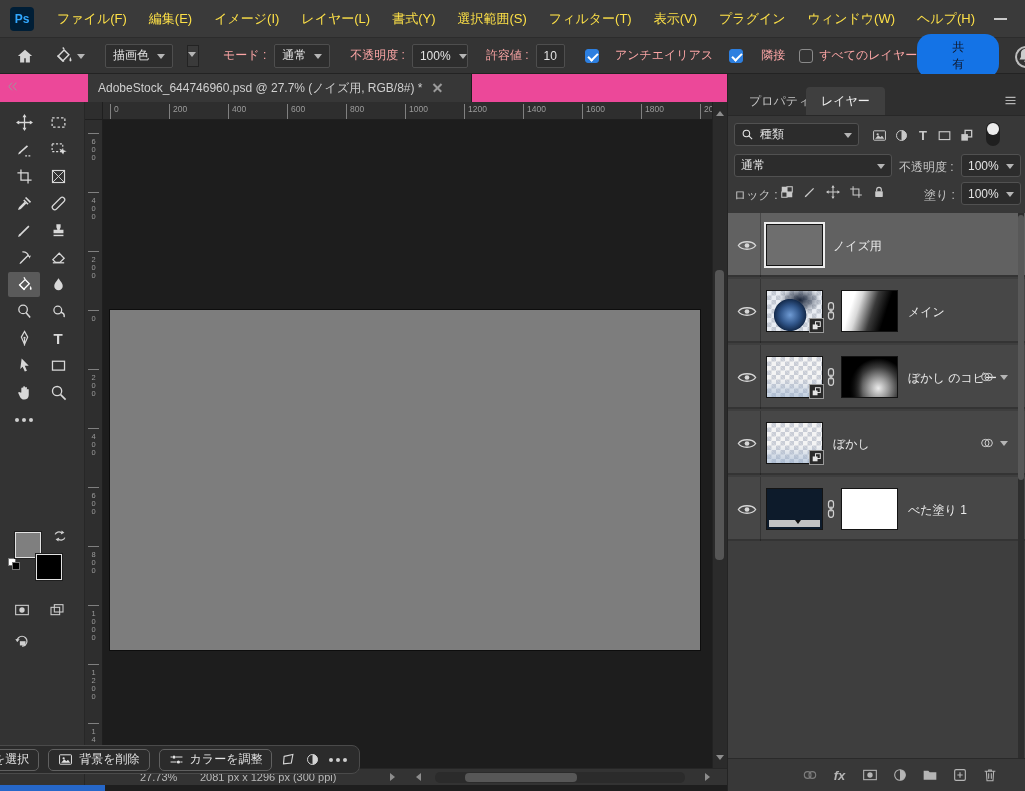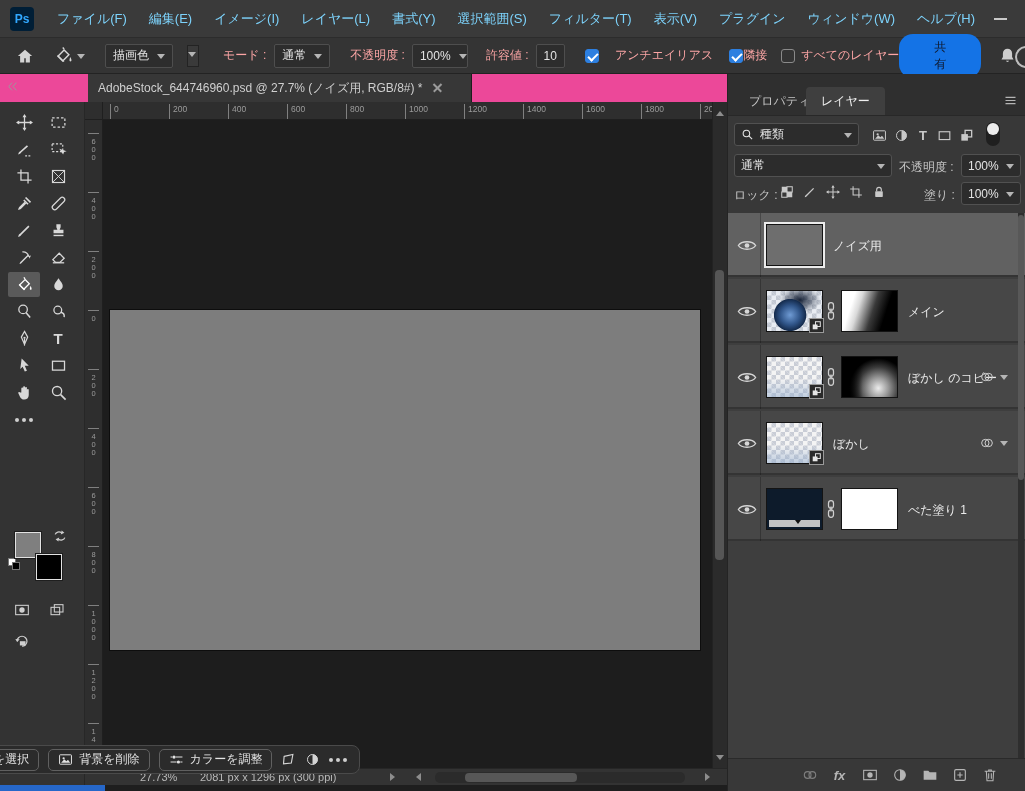--- a/index.html
+++ b/index.html
@@ -3,21 +3,21 @@
 <meta charset="utf-8">
 <style>
 *{box-sizing:border-box;margin:0;padding:0}
 html,body{width:1025px;height:791px;background:#1e1e1e;font-family:"Liberation Sans","DejaVu Sans",sans-serif;color:#ddd;overflow:hidden}
 body{position:relative}
 .abs{position:absolute}
 svg.ic{display:block}
 
 .menubar{left:0;top:0;width:1025px;height:38px;background:#3a3a3a;display:flex;align-items:center;padding-left:10px;border-bottom:1px solid #2c2c2c}
 .pslogo{width:24px;height:24px;background:#001e36;color:#31a8ff;font-weight:bold;font-size:12px;border-radius:4px;display:flex;align-items:center;justify-content:center;margin-right:12px}
-.mitem{padding:0 11px;font-size:13px;color:#7dd3fc;line-height:38px;white-space:nowrap}
+.mitem{padding:0 11px;font-size:13px;color:#fde047;line-height:38px;white-space:nowrap}
 .minbar{position:absolute;right:18px;top:18px;width:13px;height:2px;background:#c9c9c9}
 
 .optbar{left:0;top:38px;width:1025px;height:36px;background:#343434;border-bottom:1px solid #232323;display:flex;align-items:center}
 .odiv{width:1px;height:24px;background:#262626;margin:0 10px}
 .olabel{font-size:12px;color:#fca5a5;white-space:nowrap}
 .osel{height:24px;background:#2d2d2d;border:1px solid #4e4e4e;border-radius:2px;display:flex;align-items:center;padding:0 7px;font-size:12px;color:#e3e3e3;gap:8px;white-space:nowrap}
 .cv{width:0;height:0;border:4px solid transparent;border-top:5px solid #b5b5b5;margin-top:5px}
 .cb{width:14px;height:14px;border-radius:3px;border:1px solid #8a8a8a;position:relative;flex:none}
 .cb.checked{background:#2d7fe0;border-color:#2d7fe0}
 .cb.checked::after{content:"";position:absolute;left:4px;top:1px;width:4px;height:8px;border:solid #fff;border-width:0 2px 2px 0;transform:rotate(45deg)}
@@ -351,21 +351,21 @@
     <span>100%</span>
       <span class="cv" style="margin-left:auto"></span>
   </div>
   <span class="olabel" style="margin-left:18px">許容値 :</span>
   <div class="osel" style="width:50px;margin-left:7px">
     <span>10</span>
   </div>
   <span class="cb checked" style="margin-left:20px"></span>
   <span class="olabel" style="margin-left:16px">アンチエイリアス</span>
   <span class="cb checked" style="margin-left:16px"></span>
-  <span class="olabel" style="margin-left:0">隣接</span>
+  <span class="olabel" style="margin-left:18px">隣接</span>
   <span class="cb" style="margin-left:14px"></span>
   <span class="olabel" style="margin-left:6px">すべてのレイヤー</span>
   <button class="share" style="border:none">共有</button>
   <span style="margin:0 14px 0 18px;color:#cdcdcd;width:17px;height:17px">
       <svg class="ic" width="17" height="17">
         <use href="#s-bell"></use>
       </svg>
     </span>
 </div>
 <div class="abs halfcirc"></div>

